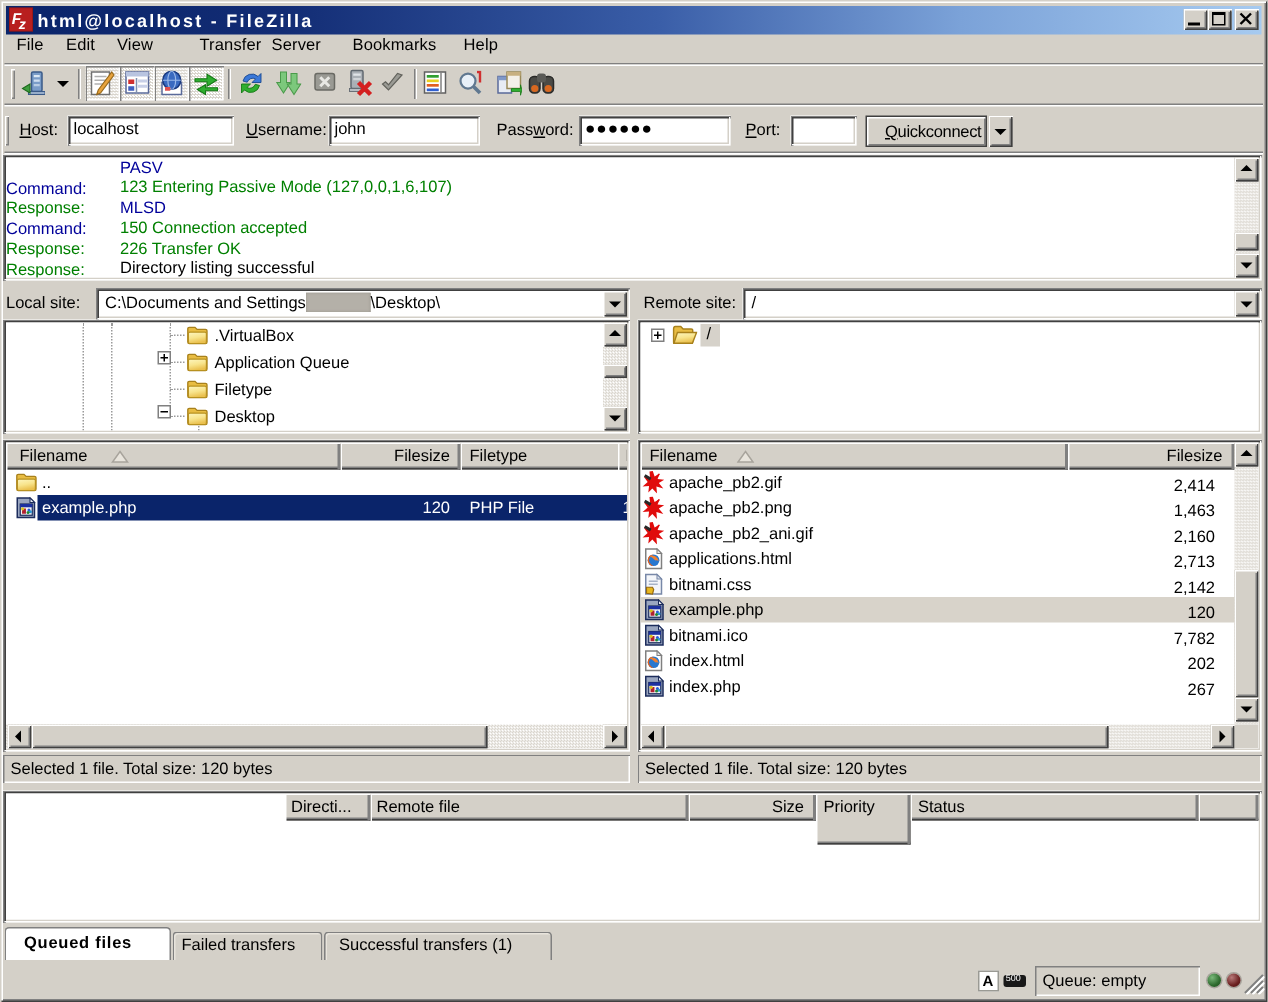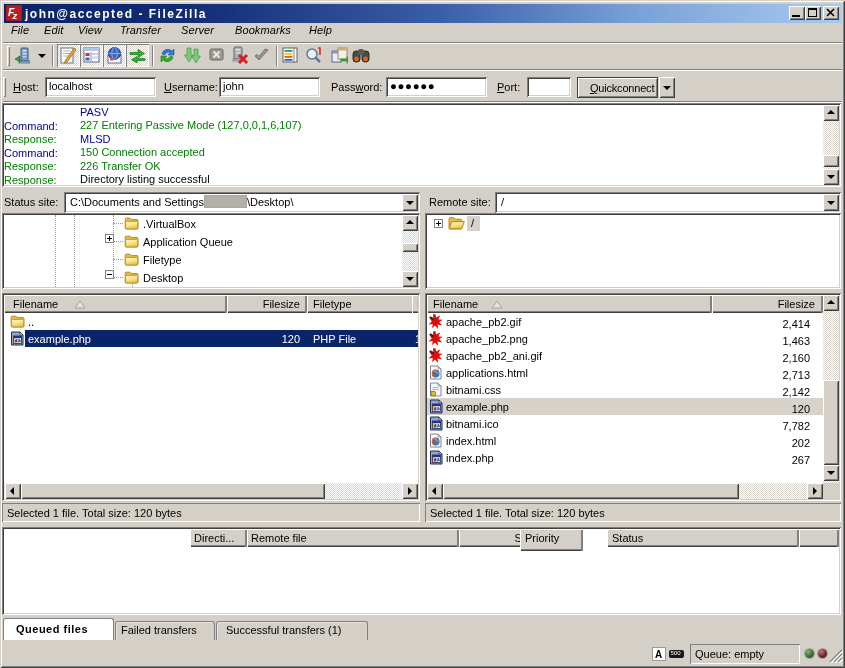--- a/index.html
+++ b/index.html
@@ -12,21 +12,21 @@
   .sunken2 { background:#fff; box-shadow: inset 1px 1px 0 #808080, inset -1px -1px 0 #fff, inset 2px 2px 0 #404040, inset -2px -2px 0 #d4d0c8; }
   .checker { background-image: conic-gradient(#fff 25%, #d9d5cd 25% 50%, #fff 50% 75%, #d9d5cd 75%); background-size:2px 2px; }
 
   
   #titlebar { left:4px; top:4px; width:837px; height:19px; background:linear-gradient(90deg,#0a246a 0%, #122c74 22%, #3a5ea8 52%, #7ba2d8 76%, #a6caf0 100%); }
   #titletext { position:absolute; left:21px; top:2.5px; color:#fff; font-size:12px; font-weight:bold; letter-spacing:1.5px; }
   .winbtn { position:absolute; top:2px; width:16px; height:14px; background:#d4d0c8;
     box-shadow: inset 1px 1px 0 #fff, inset -1px -1px 0 #404040, inset 2px 2px 0 #d4d0c8, inset -2px -2px 0 #808080; }
 
   
-  .menuitem { position:absolute; top:24px; font-size:11px; letter-spacing:0.1px;font-style:italic; }
+  .menuitem { position:absolute; top:24px; font-size:11px; letter-spacing:0.1px; }
 
   
   .field { position:absolute; background:#fff; box-shadow: inset 1px 1px 0 #808080, inset -1px -1px 0 #fff, inset 2px 2px 0 #404040, inset -2px -2px 0 #d4d0c8; }
   .field span { position:absolute; left:4px; top:3px; }
   .lbl { position:absolute; font-size:11px; }
   .lbl u { text-decoration:underline; }
 
   
   .sbbtn { position:absolute; background:#d4d0c8; box-shadow: inset 1px 1px 0 #fff, inset -1px -1px 0 #404040, inset 2px 2px 0 #d4d0c8, inset -2px -2px 0 #808080; }
   .arr { position:absolute; width:0; height:0; }
@@ -45,38 +45,38 @@
 <body>
 <div id="frame"></div>
 
 <div class="abs" id="titlebar">
   <svg class="abs" style="left:2px;top:1px" width="16" height="16" viewBox="0 0 17 17">
     <rect x="0" y="0" width="17" height="17" fill="#b81f1f"></rect>
     <rect x="0" y="0" width="17" height="17" fill="none" stroke="#8c1414" stroke-width="1"></rect>
     <text x="2" y="12" font-size="11" font-weight="bold" font-style="italic" fill="#fff" font-family="Liberation Sans">F</text>
     <text x="7" y="15" font-size="10" font-weight="bold" font-style="italic" fill="#fff" font-family="Liberation Sans">z</text>
   </svg>
-  <div id="titletext">john@accepted - FileZilla</div>
+  <div id="titletext">html@localhost - FileZilla</div>
   <div class="winbtn" style="left:785px;">
       <div class="abs" style="left:3px;top:9px;width:8px;height:2px;background:#000"></div>
     </div>
   <div class="winbtn" style="left:801px;">
       <div class="abs" style="left:3px;top:2px;width:9px;height:9px;border:1px solid #000;border-top-width:2px"></div>
     </div>
   <div class="winbtn" style="left:819px;">
     <svg style="position:absolute;left:3px;top:2px" width="9" height="9" viewBox="0 0 9 9">
         <path d="M1 1 L8 8 M8 1 L1 8" stroke="#000" stroke-width="1.6"></path>
       </svg>
   </div>
 </div>
 
 <div class="menuitem" style="left:11px">File</div>
 <div class="menuitem" style="left:44px">Edit</div>
 <div class="menuitem" style="left:78px">View</div>
-<div class="menuitem" style="left:120px">Transfer</div>
+<div class="menuitem" style="left:133px">Transfer</div>
 <div class="menuitem" style="left:181px">Server</div>
 <div class="menuitem" style="left:235px">Bookmarks</div>
 <div class="menuitem" style="left:309px">Help</div>
 
 <div class="abs" style="left:3px;top:42px;width:839px;height:1px;background:#808080"></div>
 <div class="abs" style="left:3px;top:43px;width:839px;height:1px;background:#fff"></div>
 <div class="abs" style="left:7px;top:46px;width:3px;height:20px;box-shadow:inset 1px 1px 0 #fff, inset -1px -1px 0 #808080"></div>
 
 <svg class="abs" style="left:14px;top:47px" width="16" height="18" viewBox="0 0 16 18">
   <rect x="7" y="1" width="7" height="13" rx="1" fill="#7a9cc8" stroke="#3a5a88"></rect>
@@ -211,21 +211,21 @@
 
 <div class="abs sunken2" style="left:2px;top:103px;width:839px;height:84px"></div>
 <div class="abs" style="left:4px;top:105px;width:819px;height:80px;background:#fff;overflow:hidden">
   <div style="position:absolute;left:0;top:15px;line-height:13.4px;white-space:pre"><span style="color:#00009a">Command:</span>
 <span style="color:#008000">Response:</span>
 <span style="color:#00009a">Command:</span>
 <span style="color:#008000">Response:</span>
 <span style="color:#008000">Response:</span>
 <span>Status:</span></div>
   <div style="position:absolute;left:76px;top:1px;line-height:13.4px;white-space:pre"><span style="color:#00009a">PASV</span>
-<span style="color:#008000">227 Entering Passive Mode (127,0,0,1,6,107)</span>
+<span style="color:#008000">123 Entering Passive Mode (127,0,0,1,6,107)</span>
 <span style="color:#00009a">MLSD</span>
 <span style="color:#008000">150 Connection accepted</span>
 <span style="color:#008000">226 Transfer OK</span>
 <span>Directory listing successful</span></div>
 </div>
 
 <div class="abs checker" style="left:823px;top:105px;width:16px;height:80px"></div>
 <div class="sbbtn" style="left:823px;top:105px;width:16px;height:16px"></div>
 <div class="arr up abs" style="left:827px;top:110px"></div>
 <div class="sbbtn" style="left:823px;top:155px;width:16px;height:12px"></div>
@@ -273,21 +273,21 @@
       <path d="M2 9 L6 9 L6.8 10.5 L6 13.5 L2 13 Z" fill="#e8b820" stroke="#986a10" stroke-width="0.8"></path>
     </g>
     <g id="apacheicon">
       <path d="M7.2 0 L8.4 3.6 L11.8 1.6 L10.4 5.4 L14.8 5.8 L11.2 8 L14.2 11.6 L9.6 10.4 L10 15 L6.9 11.6 L4.2 14.4 L4.7 10 L0.4 10.4 L3.8 7.4 L1.2 3.8 L5.4 5 L5 0.4 Z" fill="#e00c0c"></path>
       <path d="M1.8 3 L5.8 5.4" stroke="#282828" stroke-width="2"></path>
       <path d="M11.5 2 L9 5" stroke="#e00c0c" stroke-width="1"></path>
     </g>
   </defs>
 </svg>
 
-<div class="lbl" style="left:4px;top:196px">Status site:</div>
+<div class="lbl" style="left:4px;top:196px">Local site:</div>
 <div class="field" style="left:64px;top:192px;width:356px;height:21px"></div>
 <div class="abs" style="left:70px;top:196px">C:\Documents and Settings</div>
 <div class="abs" style="left:204px;top:195px;width:43px;height:13px;background:#b4b0a8;box-shadow:inset 0 0 2px #9a968e"></div>
 <div class="abs" style="left:247px;top:196px">\Desktop\</div>
 <div class="sbbtn" style="left:402px;top:194px;width:16px;height:17px"></div>
 <div class="arr down abs" style="left:406px;top:201px"></div>
 
 <div class="lbl" style="left:429px;top:196px">Remote site:</div>
 <div class="field" style="left:495px;top:192px;width:346px;height:21px"></div>
 <div class="abs" style="left:501px;top:196px">/</div>
@@ -470,21 +470,21 @@
 <div class="abs" style="left:4px;top:529px;width:835px;height:84px;background:#fff;overflow:hidden">
   <div class="hdr" style="left:186px;top:0;width:57px;height:18px">
       <span style="left:4px">Directi...</span>
     </div>
   <div class="hdr" style="left:243px;top:0;width:212px;height:18px">
       <span style="left:4px">Remote file</span>
     </div>
   <div class="hdr" style="left:455px;top:0;width:85px;height:18px">
       <span style="right:8px">Size</span>
     </div>
-  <div class="hdr" style="left:516px;top:0;width:63px;height:22px">
+  <div class="hdr" style="left:540px;top:0;width:63px;height:34px">
       <span style="left:5px">Priority</span>
     </div>
   <div class="hdr" style="left:603px;top:0;width:192px;height:18px">
       <span style="left:5px">Status</span>
     </div>
   <div class="hdr" style="left:795px;top:0;width:40px;height:18px"></div>
 </div>
 
 <div class="abs" style="left:3px;top:618px;width:111px;height:22px;background:#fff;border:1px solid #808080;border-bottom:none;border-radius:3px 3px 0 0;box-shadow:inset 1px 1px 0 #fff"></div>
 <div class="abs" style="left:16px;top:623px;font-weight:bold;letter-spacing:0.5px">Queued files</div>

